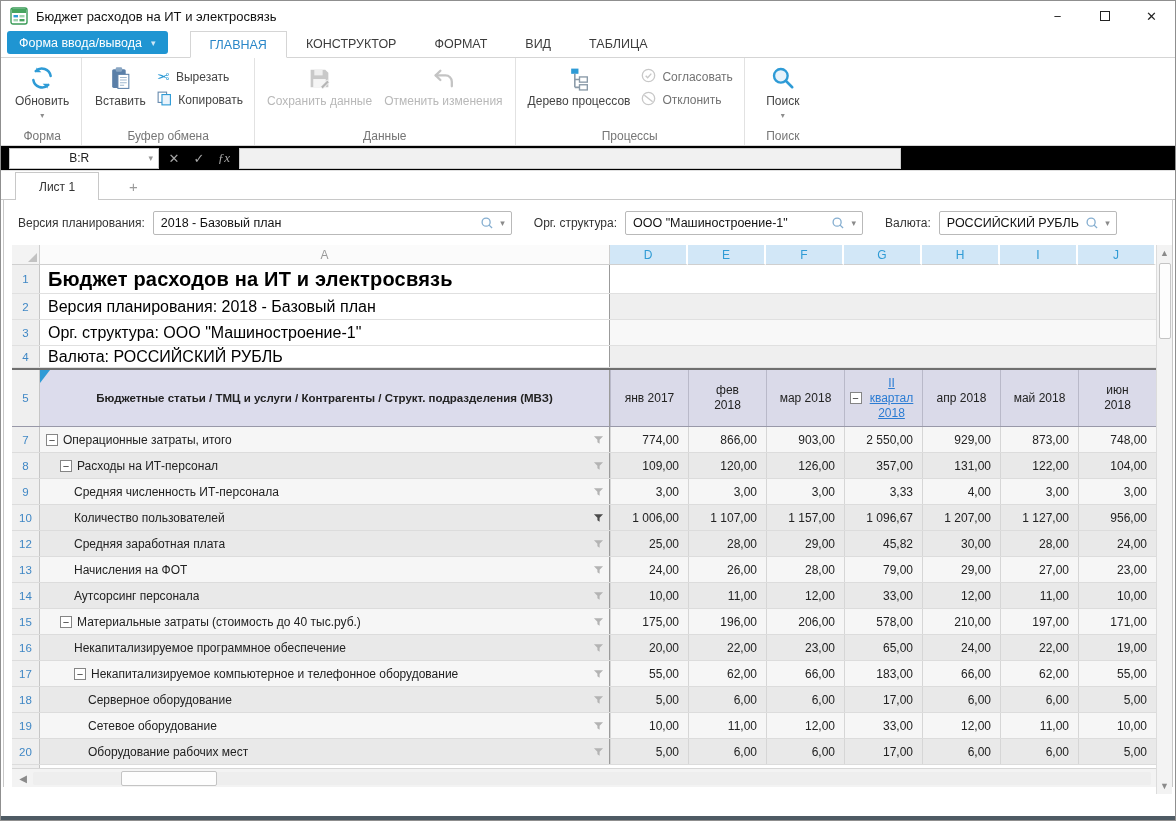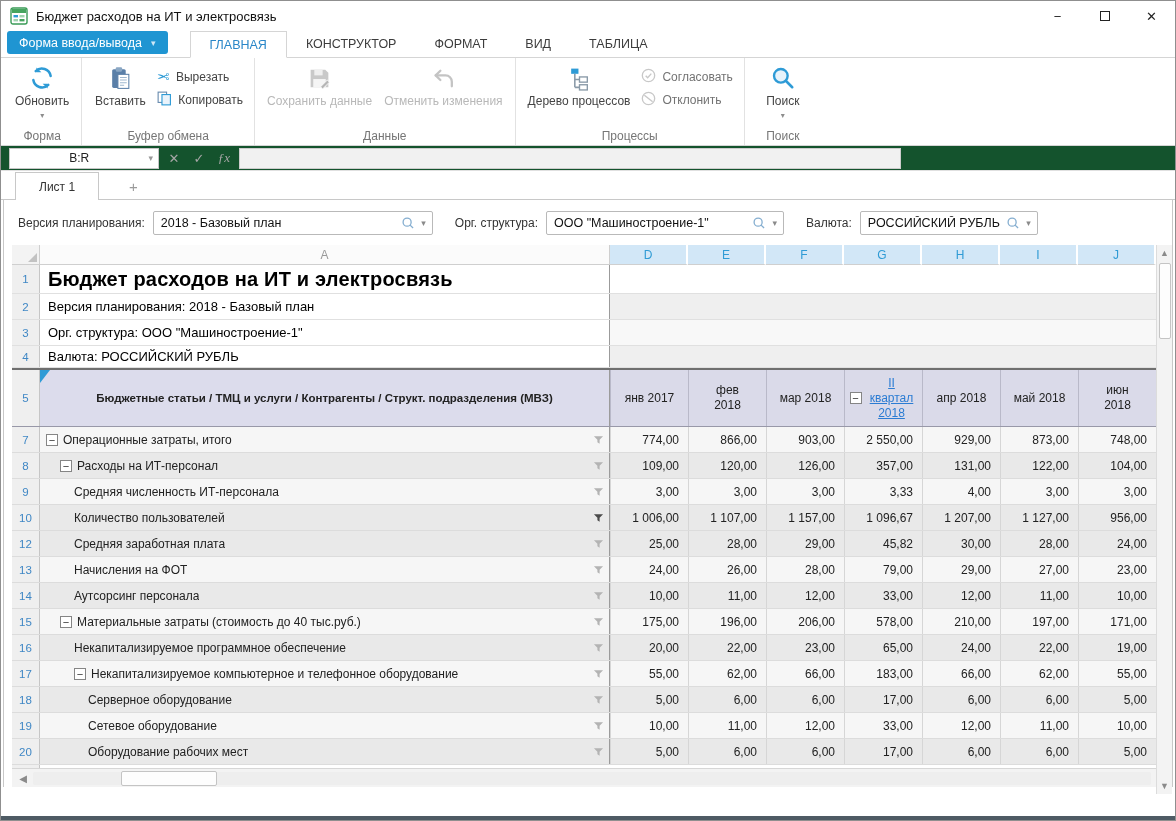--- a/index.html
+++ b/index.html
@@ -33,21 +33,21 @@
             font-size:12px; color:#444; text-align:center; line-height:1.15; }
   .bigbtn .bicon { height:30px; display:flex; align-items:center; justify-content:center; margin-bottom:2px; }
   .bigbtn .bcaret { font-size:8px; color:#8d8d8d; margin-top:2px; }
   .bigbtn.disabled { color:#b8b8b8; }
   .smallstack { display:flex; flex-direction:column; gap:3px; padding-top:6px; }
   .smallbtn { display:flex; align-items:center; gap:6px; font-size:12px; color:#444; height:20px; padding:0 4px; }
   .smallbtn.disabled { color:#737373; }
   .cuticon { color:#2e9bd6; font-size:15px; transform:scaleX(-1); display:inline-block; }
 
   
-  .fbar { height:25px; display:flex; align-items:center; padding-left:8px; gap:5px; background:#14532d; border-bottom:1px solid #e0e0e0; }
+  .fbar { height:25px; display:flex; align-items:center; padding-left:8px; gap:5px; background:#000000; border-bottom:1px solid #e0e0e0; }
   .namebox { width:150px; height:21px; border:1px solid #c6c6c6; display:flex; align-items:center; background:#fff; }
   .namebox .nval { flex:1; text-align:center; font-size:12px; color:#222; }
   .namebox .caret { font-size:9px; color:#999; padding-right:5px; }
   .fico { width:20px; text-align:center; color:#a6a6a6; font-size:13px; }
   .fico.fx { font-style:italic; font-family:"Liberation Serif", serif; }
   .finput { width:662px; height:21px; border:1px solid #ccc; background:#f1f1f1; font-size:12px; padding:0 5px;
             color:#222; font-family:"Liberation Sans",sans-serif; }
 
   
   .stabs { height:29px; background:#fff; border-bottom:1px solid #c8c8c8; display:flex; align-items:flex-end; padding-left:14px; }
@@ -56,42 +56,42 @@
   .stab-add { margin-left:20px; color:#9a9a9a; font-size:15px; padding:0 10px 4px; }
 
   
   .sheet-panel { margin:0 2px; border-left:1px solid #c8c8c8; border-right:1px solid #c8c8c8; background:#fff; }
   .filterrow { height:45px; display:flex; align-items:center; padding-left:14px; gap:8px; background:#fff; }
   .flabel { font-size:12px; color:#333; white-space:nowrap; }
   .combo { height:24px; border:1px solid #b9b9b9; border-radius:2px; background:#fff; display:flex; align-items:center;
            padding:0 6px 0 7px; }
   .combo .cval { flex:1; font-size:12.5px; color:#111; white-space:nowrap; overflow:hidden; }
   .combo .caret { font-size:9px; color:#8a8a8a; margin-left:6px; }
-  .combo.w1 { width:280px; margin-right:14px; }
+  .combo.w1 { width:359px; margin-right:14px; }
   .combo.w2 { width:238px; margin-right:14px; }
   .combo.w3 { width:178px; }
 
   
   .sheet-body { position:relative; padding-left:8px; background:#fff; }
   :root { --wGut:28px; --wA:570px; --wM:78px; }
   .chrow { display:flex; height:20px; }
   .ch-corner { width:var(--wGut); background:#f3f3f3; border-right:1px solid #cfcfcf; border-bottom:1px solid #cfcfcf; position:relative; }
   .ch-corner::after { content:''; position:absolute; right:2px; bottom:2px; border-bottom:9px solid #c2c2c2; border-left:9px solid transparent; }
   .ch-A { width:var(--wA); background:#fbfbfb; color:#9a9a9a; border-right:1px solid #cfcfcf; border-bottom:1px solid #cfcfcf;
           display:flex; align-items:center; justify-content:center; font-size:12px; }
   .ch-M { width:var(--wM); background:#d2e7f7; color:#2f9bd5; border-right:2px solid #fff; border-bottom:1px solid #cfcfcf;
           display:flex; align-items:center; justify-content:center; font-size:12px; }
 
   .gut { width:var(--wGut); background:#efefef; border-right:1px solid #c6c6c6; color:#3f87c5;
          display:flex; align-items:center; justify-content:center; font-size:11.5px; flex:0 0 auto; }
 
   .irow { display:flex; border-bottom:1px solid #e0e0e0; }
   .irow .cellA { background:#fff; }
   .irow-1 { height:29px; } .irow-2 { height:26px; } .irow-3 { height:26px; } .irow-4 { height:22px; }
-  .itext { font-size:13px; color:#000; padding-left:8px; display:flex; align-items:center; }
+  .itext { font-size:16px; color:#000; padding-left:8px; display:flex; align-items:center; }
   .irow-1 .itext { font-size:20px; font-weight:bold; letter-spacing:.2px; }
   .iband { flex:1; }
   .irow-1 .iband { background:#fff; } .irow-2 .iband { background:#efefef; }
   .irow-3 .iband { background:#f8f8f8; } .irow-4 .iband { background:#efefef; }
 
   .cellA { width:var(--wA); border-right:1px solid #9b9b9b; display:flex; align-items:center; position:relative; flex:0 0 auto; }
 
   .hrow { display:flex; height:59px; border-top:2px solid #6f6f6f; border-bottom:1px solid #9898a8; }
   .hrow .gut { font-size:11.5px; }
   .hA { background:#dcdcec; justify-content:center; text-align:center; font-size:11.5px; color:#222; padding:0 16px;font-weight:bold; }

